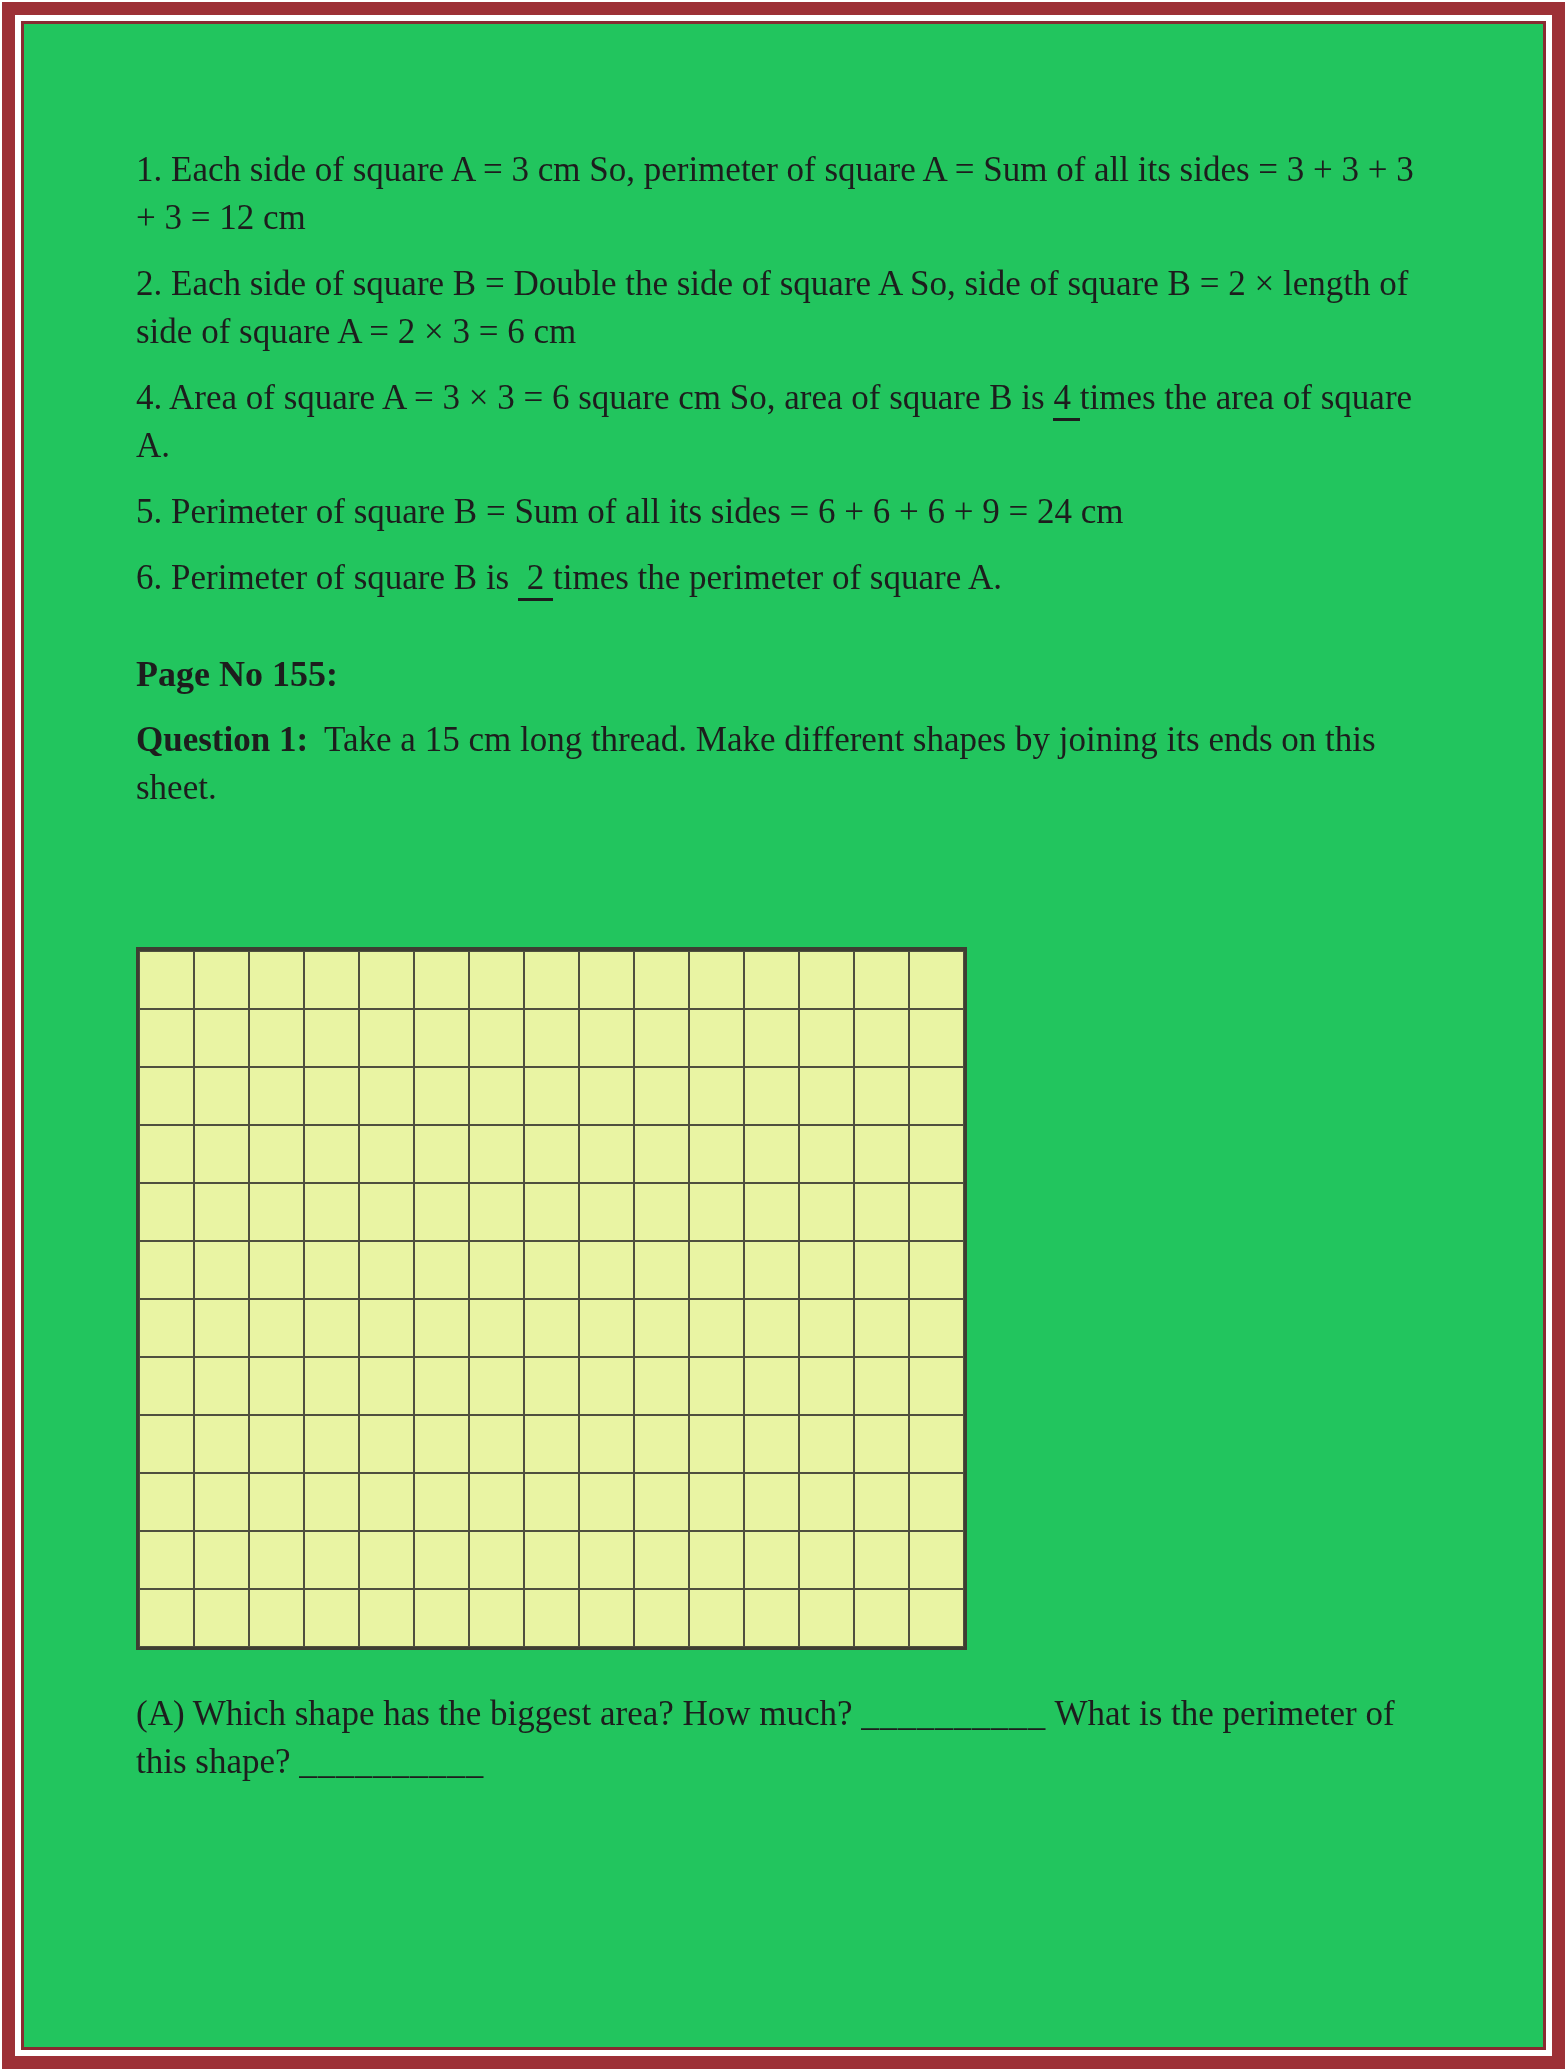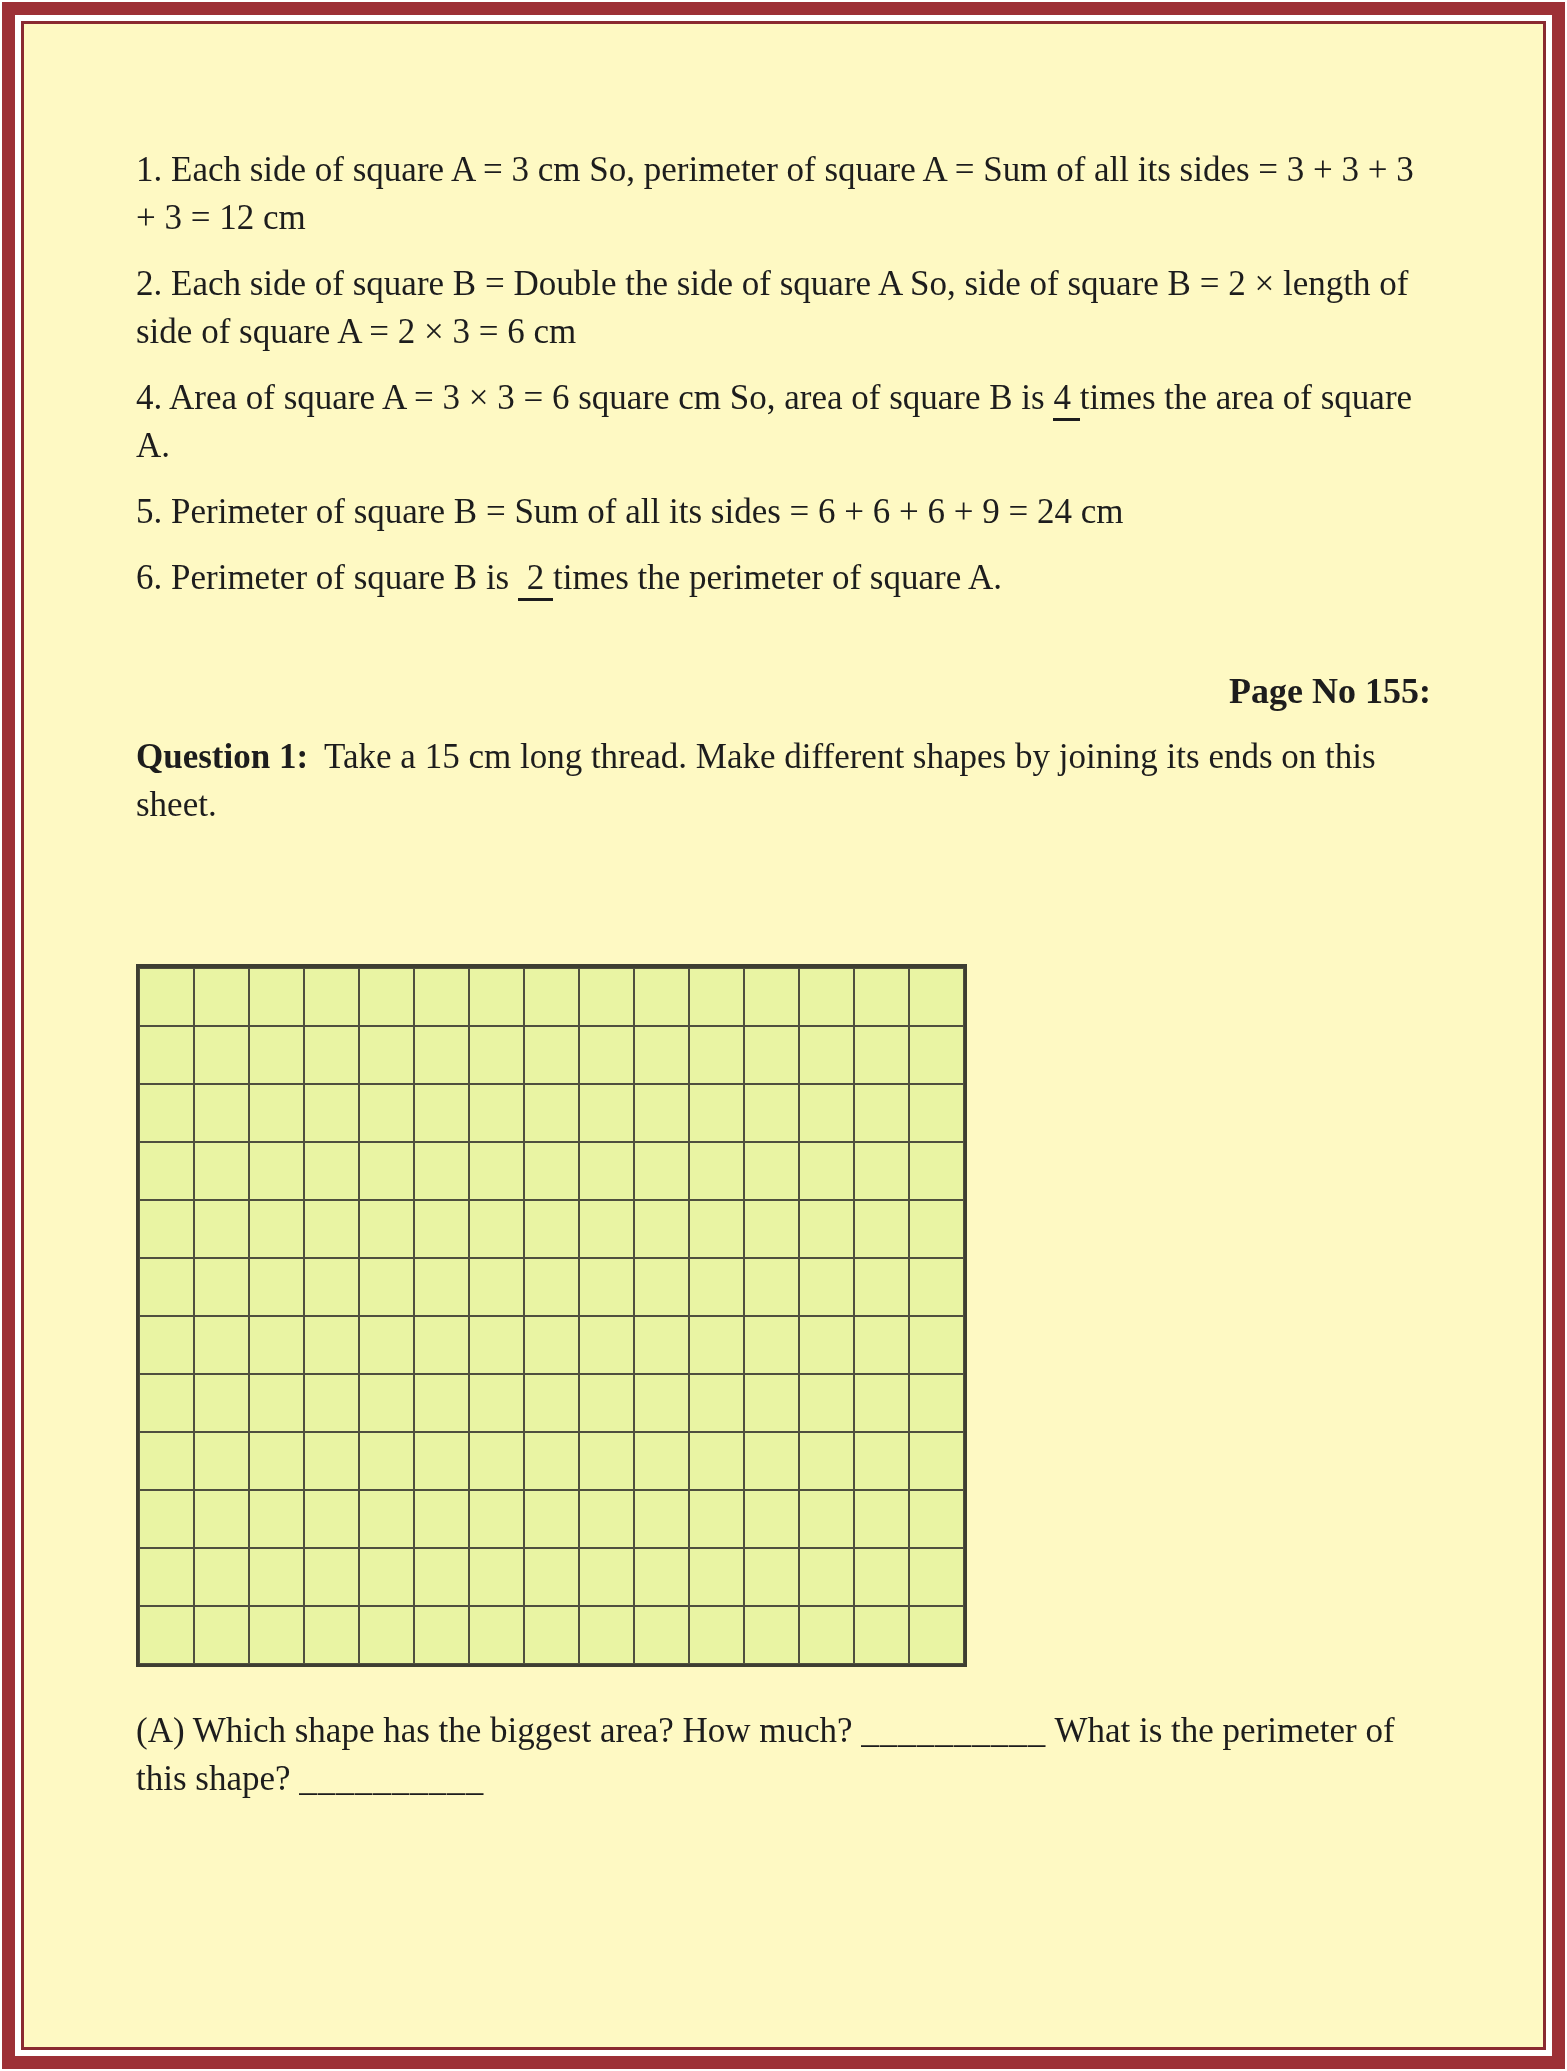--- a/index.html
+++ b/index.html
@@ -42,22 +42,22 @@
     line-height: 48px;
   }
   p.solution-item {
     margin: 0 0 18px 0;
   }
   .u {
     border-bottom: 3px solid #1d1d1d;
     padding-bottom: 1px;
   }
   .page-heading {
-    margin: 65px 0 18px 0;
-    text-align: right;
+    margin: 48px 0 18px 0;
+    text-align: left;
     font-weight: bold;
     font-size: 36px;
     line-height: 48px;
   }
   .question-para {
     margin: 0 0 0 0;
   }
   .q-label {
     font-weight: bold;
     margin-right: 16px;
@@ -83,21 +83,21 @@
   .answer-blank {
     letter-spacing: 1px;
   }
 </style>
 </head>
 <body>
 
 <div class="frame-outer" style="border-color: rgb(157, 48, 54);"></div>
 <div class="frame-inner" style="border-color: rgb(138, 42, 49);"></div>
 
-<div class="paper body-text" style="background: #fef9c3; color: rgb(29, 29, 29);">
+<div class="paper body-text" style="background: #22c55e; color: rgb(29, 29, 29);">
 
   <p class="solution-item"><span>1. Each side of square A = 3 cm So, perimeter of square A = Sum of all its sides = 3 + 3 + 3 + 3 = 12 cm</span></p>
 
   <p class="solution-item"><span>2. Each side of square B = Double the side of square A So, side of square B = 2 × length of side of square A = 2 × 3 = 6 cm</span></p>
 
 
   <p class="solution-item"><span>4. Area of square A = 3 × 3 = 6 square cm So, area of square B is </span><span class="u">4&nbsp;</span><span>times the area of square A.</span></p>
 
   <p class="solution-item"><span>5. Perimeter of square B = Sum of all its sides = 6 + 6 + 6 + 9 = 24 cm</span></p>
 

